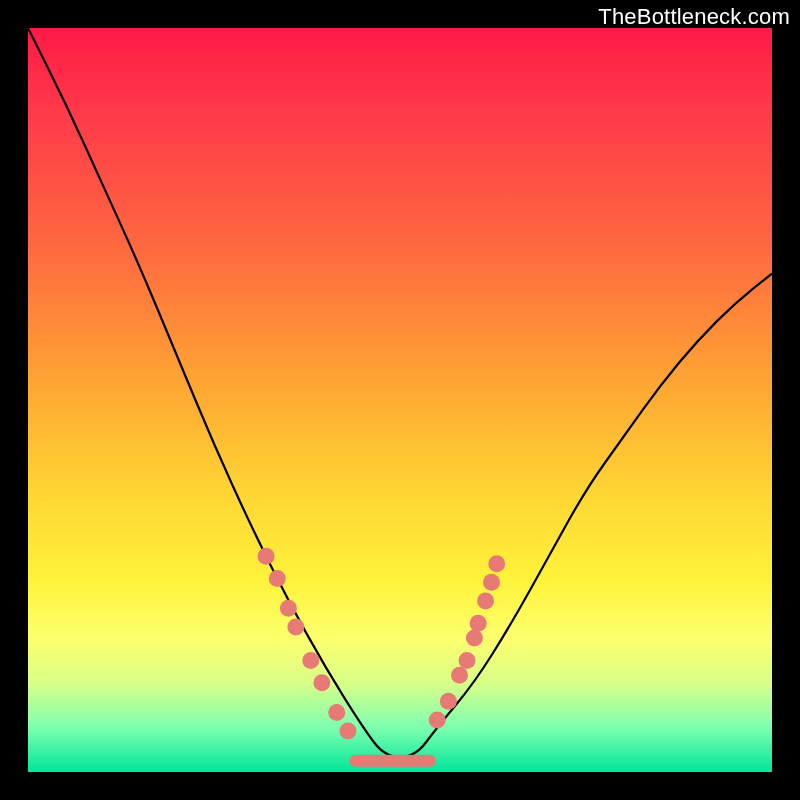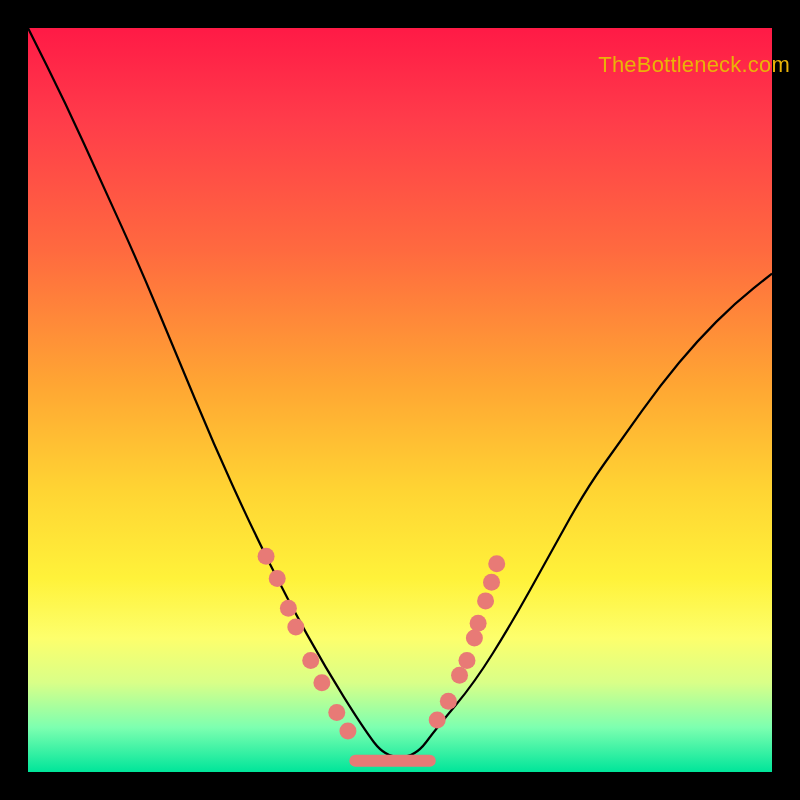--- a/index.html
+++ b/index.html
@@ -37,26 +37,25 @@
       #fdff6c 82%,
       #d9ff88 88%,
       #7dffb0 94%,
       #00e59a 100%
     );
   }
   .watermark {
     position: absolute;
     top: 4px;
     right: 10px;
-    color: #eab308;
+    color: #ffffff;
     font-size: 22px;
     font-weight: 500;
     letter-spacing: 0.2px;
     user-select: none;
-    margin-top: 48px;
   }
   svg.curve {
     position: absolute;
     left: 0;
     top: 0;
     width: 744px;
     height: 744px;
   }
   .curve-path {
     fill: none;

